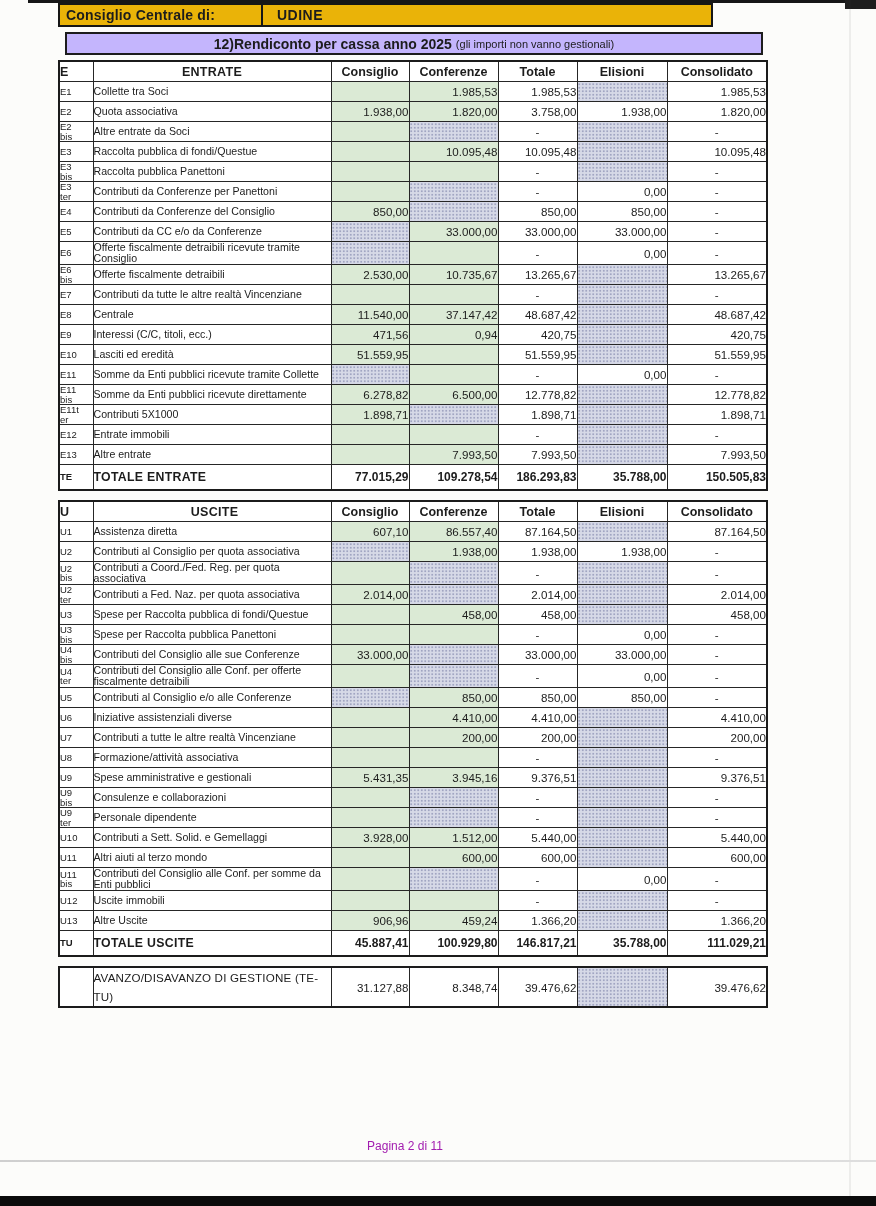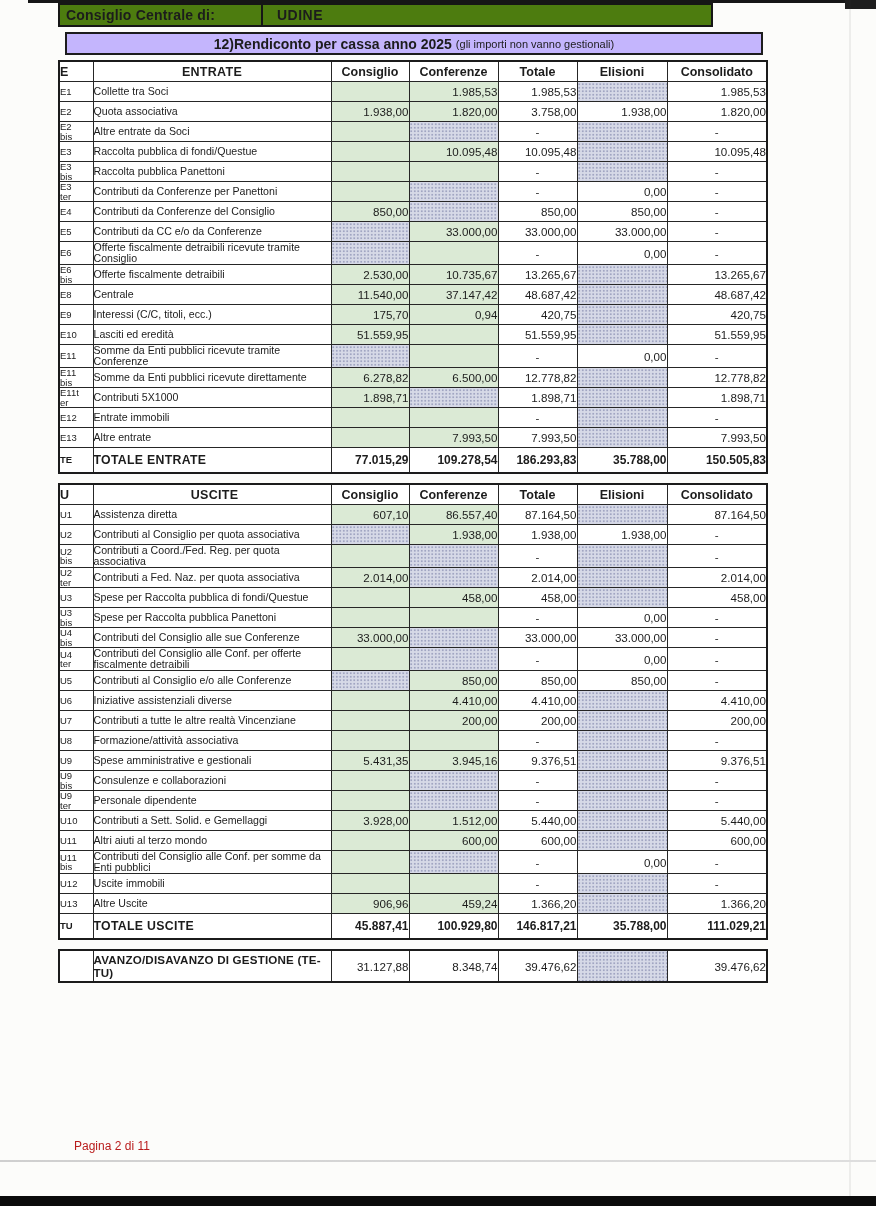--- a/index.html
+++ b/index.html
@@ -11,21 +11,21 @@
   .content{position:absolute;left:58px;top:3px;width:710px;}
 
   
   .edge-top{position:absolute;left:28px;top:0;width:818px;height:3px;background:#161616;}
   .edge-corner{position:absolute;left:845px;top:0;width:31px;height:9px;background:#1e1e1e;}
   .edge-right{position:absolute;left:849px;top:0;width:2px;height:1206px;background:rgba(60,60,70,0.08);}
   .edge-faint{position:absolute;left:0;top:1160px;width:876px;height:2px;background:linear-gradient(to right,#cfcfcf,#dedede);}
   .edge-bottom{position:absolute;left:0;top:1196px;width:876px;height:10px;background:#0b0b0b;}
 
   
-  .org-box{width:651px;border:2.5px solid #161616;display:flex;align-items:center;height:20px;background:#4d7c0f;}
+  .org-box{width:651px;border:2.5px solid #161616;display:flex;align-items:center;height:20px;background:#eab308;}
   .org-label{font-weight:bold;font-size:14px;padding:0 6px;width:189px;letter-spacing:0.2px;}
   .org-divider{width:2px;align-self:stretch;background:#161616;}
   .org-value{font-weight:bold;font-size:14px;padding:0 14px;letter-spacing:0.5px;}
   .title-box{margin-top:5px;margin-left:7px;width:694px;border:2px solid #1d1d1d;height:19px;
     display:flex;align-items:center;justify-content:center;background:#c4b5fd;}
   .title-main{font-weight:bold;font-size:14px;}
   .title-note{font-size:11px;margin-left:4px;}
 
   
   table.fin{border-collapse:collapse;table-layout:fixed;width:710px;background:#fff;
@@ -41,25 +41,25 @@
   td.num{font-size:11.6px;text-align:right;padding:1px 4px;height:19px;}
   td.num.dash{text-align:center;color:#333;}
   tr.total-row td{font-weight:bold;height:24px;}
   tr.total-row td.label{font-size:12.3px;letter-spacing:0.3px;}
   tr.total-row td.num{font-size:12px;}
   .g{background:#dbead5;}
   .h{background-color:#d6d9e7;
      background-image:radial-gradient(#a1a5c2 0.9px, transparent 1px);
      background-size:3.5px 3.5px;}
   table.sg{margin-top:9px;}
-  table.sg td.label{font-weight:bold;font-size:11.6px;line-height:13px;letter-spacing:0.2px;}
+  table.sg td.label{font-weight:normal;font-size:11.6px;line-height:19px;letter-spacing:0.2px;}
   table.sg td.id{font-size:11.5px;line-height:12px;font-weight:bold;padding-left:34px;}
   table.sg td.num{height:30px;}
 
-  .footer{position:absolute;left:74px;top:1139px;width:710px;font-size:12px;color:#b91c1c;}
+  .footer{position:absolute;left:50px;top:1139px;width:710px;text-align:center;font-size:12px;color:#a21caf;}
 </style>
 </head>
 <body>
 
 <div class="edge-top"></div>
 <div class="edge-corner"></div>
 <div class="edge-right"></div>
 <div class="edge-faint"></div>
 <div class="edge-bottom"></div>
 
@@ -207,56 +207,67 @@
           </td>
           <td class="label">Offerte fiscalmente detraibili</td>
           <td class="num g">2.530,00</td>
           <td class="num g">10.735,67</td>
           <td class="num ">13.265,67</td>
           <td class="num h"></td>
           <td class="num ">13.265,67</td>
         </tr>
         <tr>
           <td class="id">
+            <span>E7</span>
+          </td>
+          <td class="label">Contributi da tutte le altre realtà Vincenziane</td>
+          <td class="num g"></td>
+          <td class="num g"></td>
+          <td class="num  dash">-</td>
+          <td class="num h"></td>
+          <td class="num  dash">-</td>
+        </tr>
+        <tr>
+          <td class="id">
             <span>E8</span>
           </td>
           <td class="label">Centrale</td>
           <td class="num g">11.540,00</td>
           <td class="num g">37.147,42</td>
           <td class="num ">48.687,42</td>
           <td class="num h"></td>
           <td class="num ">48.687,42</td>
         </tr>
         <tr>
           <td class="id">
             <span>E9</span>
           </td>
           <td class="label">Interessi (C/C, titoli, ecc.)</td>
-          <td class="num g">175,70</td>
+          <td class="num g">471,56</td>
           <td class="num g">0,94</td>
           <td class="num ">420,75</td>
           <td class="num h"></td>
           <td class="num ">420,75</td>
         </tr>
         <tr>
           <td class="id">
             <span>E10</span>
           </td>
           <td class="label">Lasciti ed eredità</td>
           <td class="num g">51.559,95</td>
           <td class="num g"></td>
           <td class="num ">51.559,95</td>
           <td class="num h"></td>
           <td class="num ">51.559,95</td>
         </tr>
         <tr>
           <td class="id">
             <span>E11</span>
           </td>
-          <td class="label">Somme da Enti pubblici ricevute tramite Conferenze</td>
+          <td class="label">Somme da Enti pubblici ricevute tramite Collette</td>
           <td class="num h"></td>
           <td class="num g"></td>
           <td class="num  dash">-</td>
           <td class="num ">0,00</td>
           <td class="num  dash">-</td>
         </tr>
         <tr>
           <td class="id">
             <span>E11</span>
             <span>bis</span>

